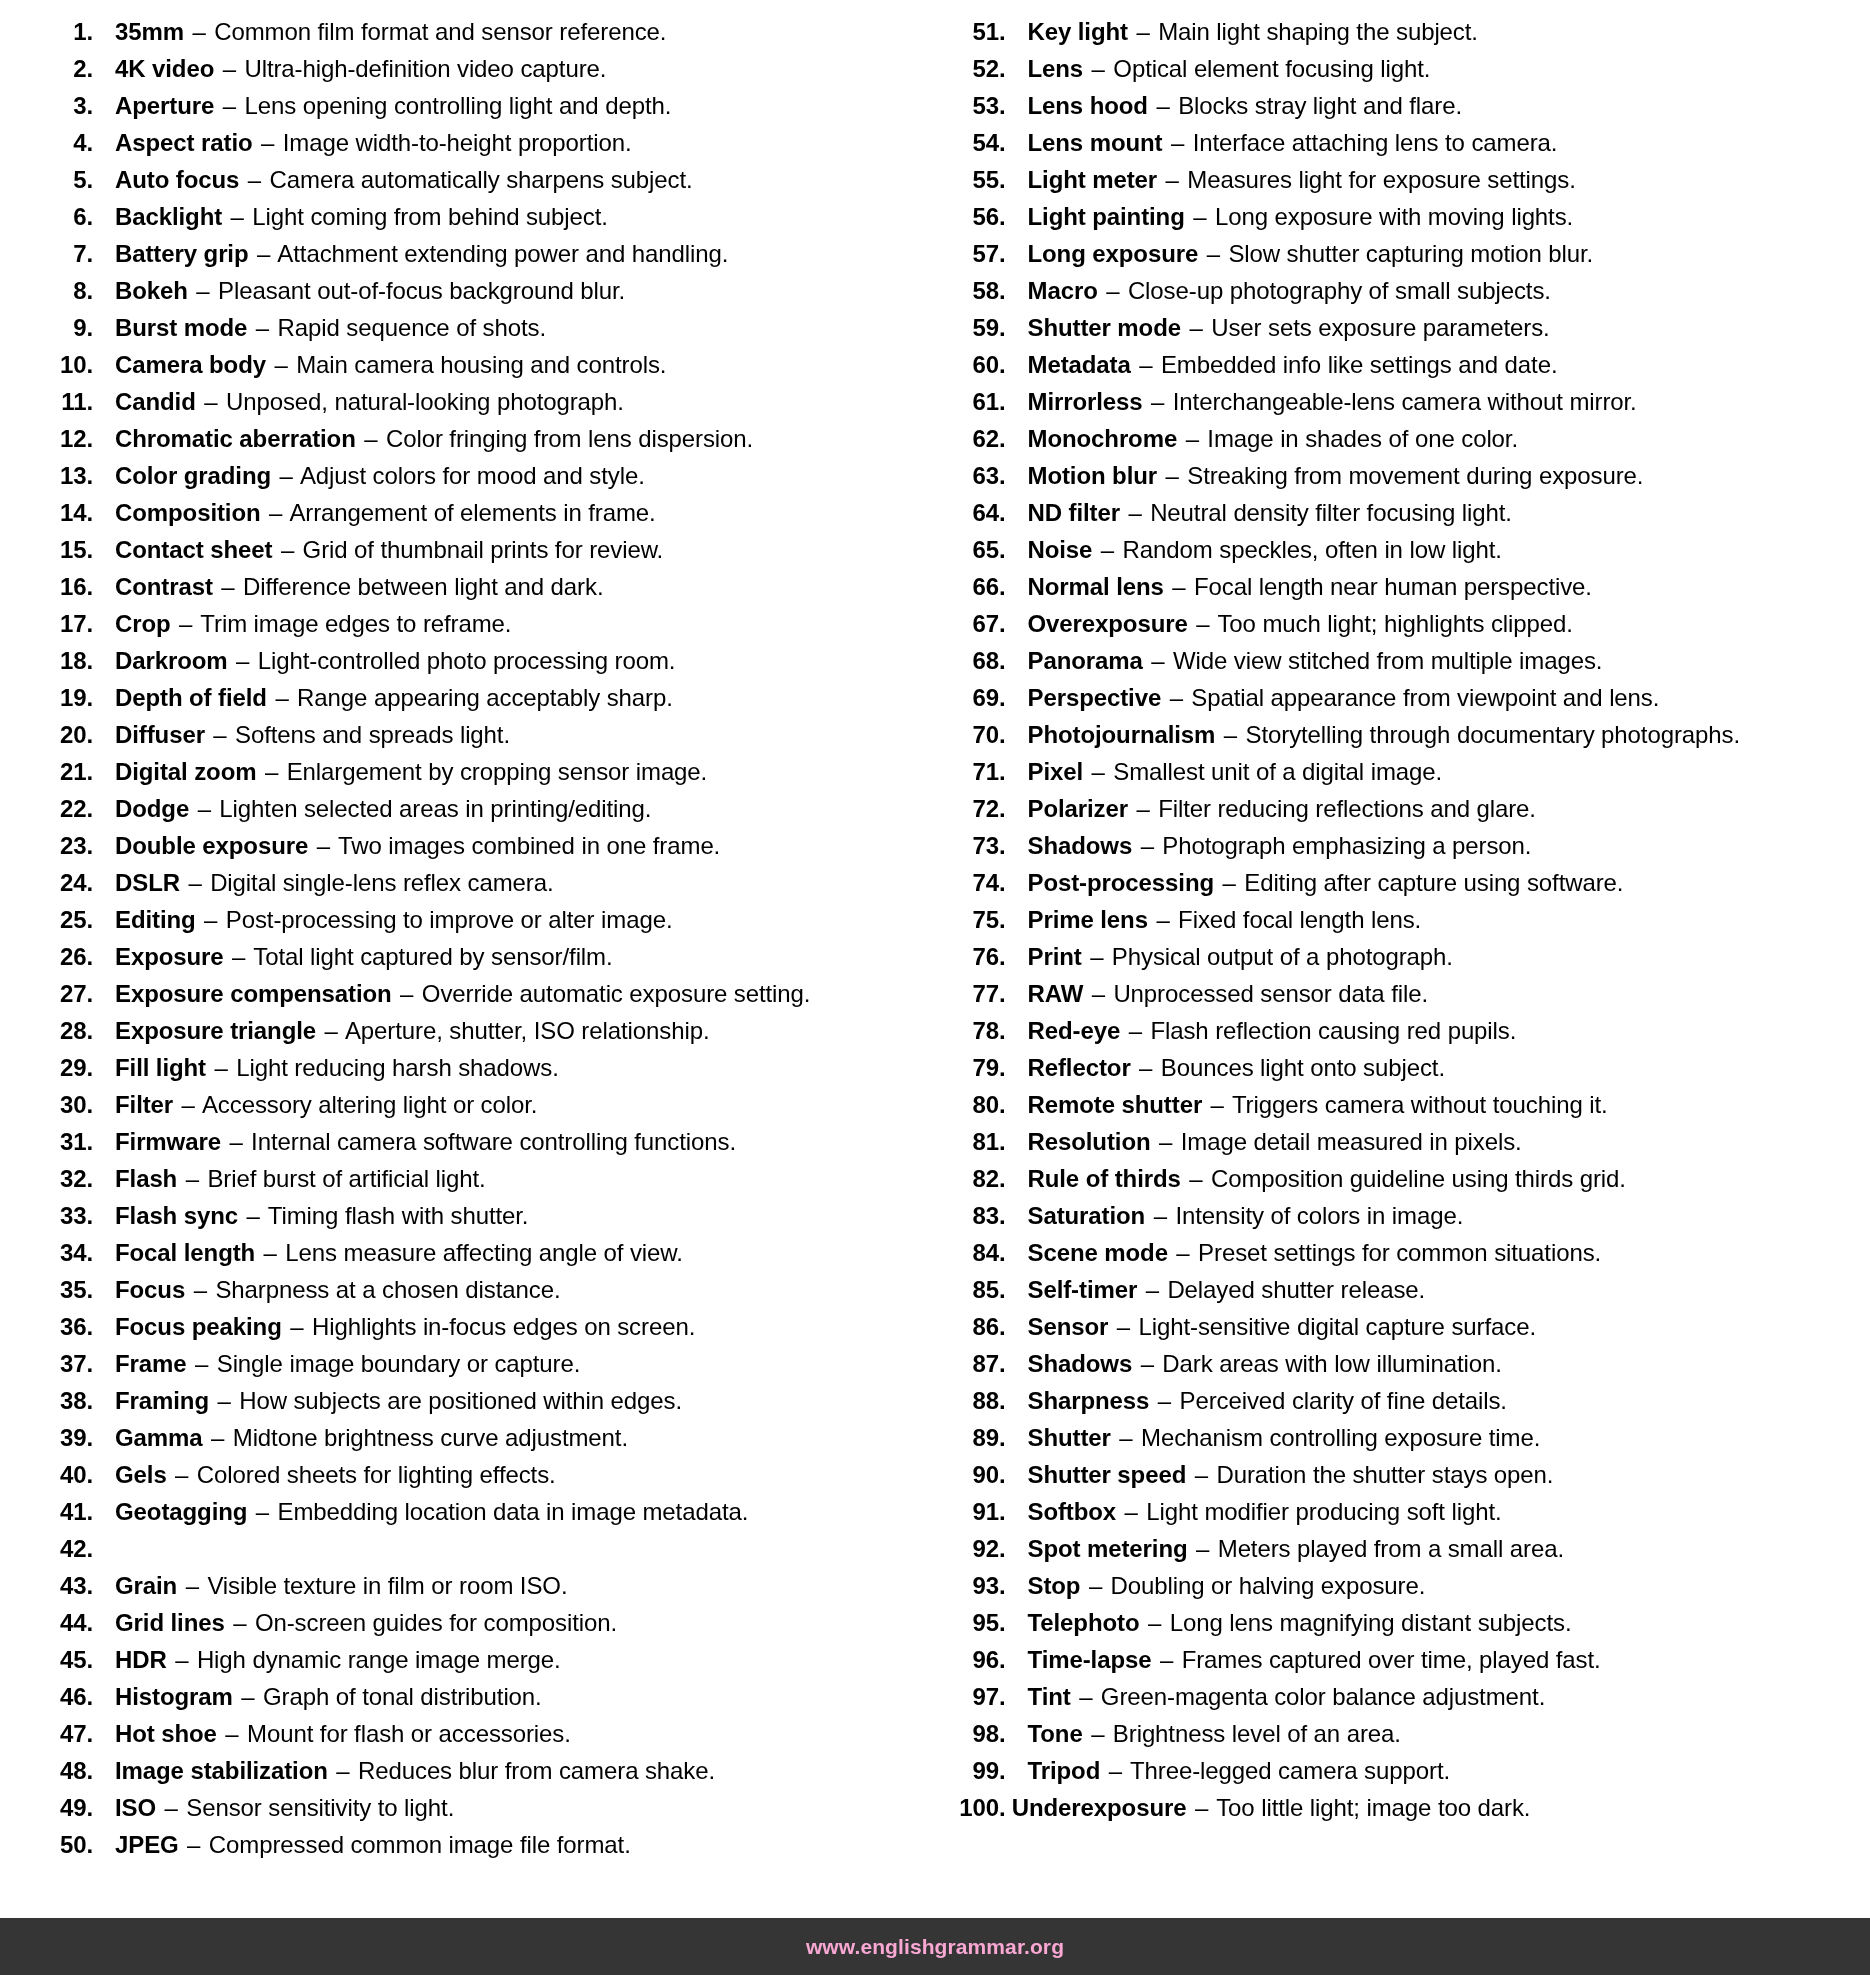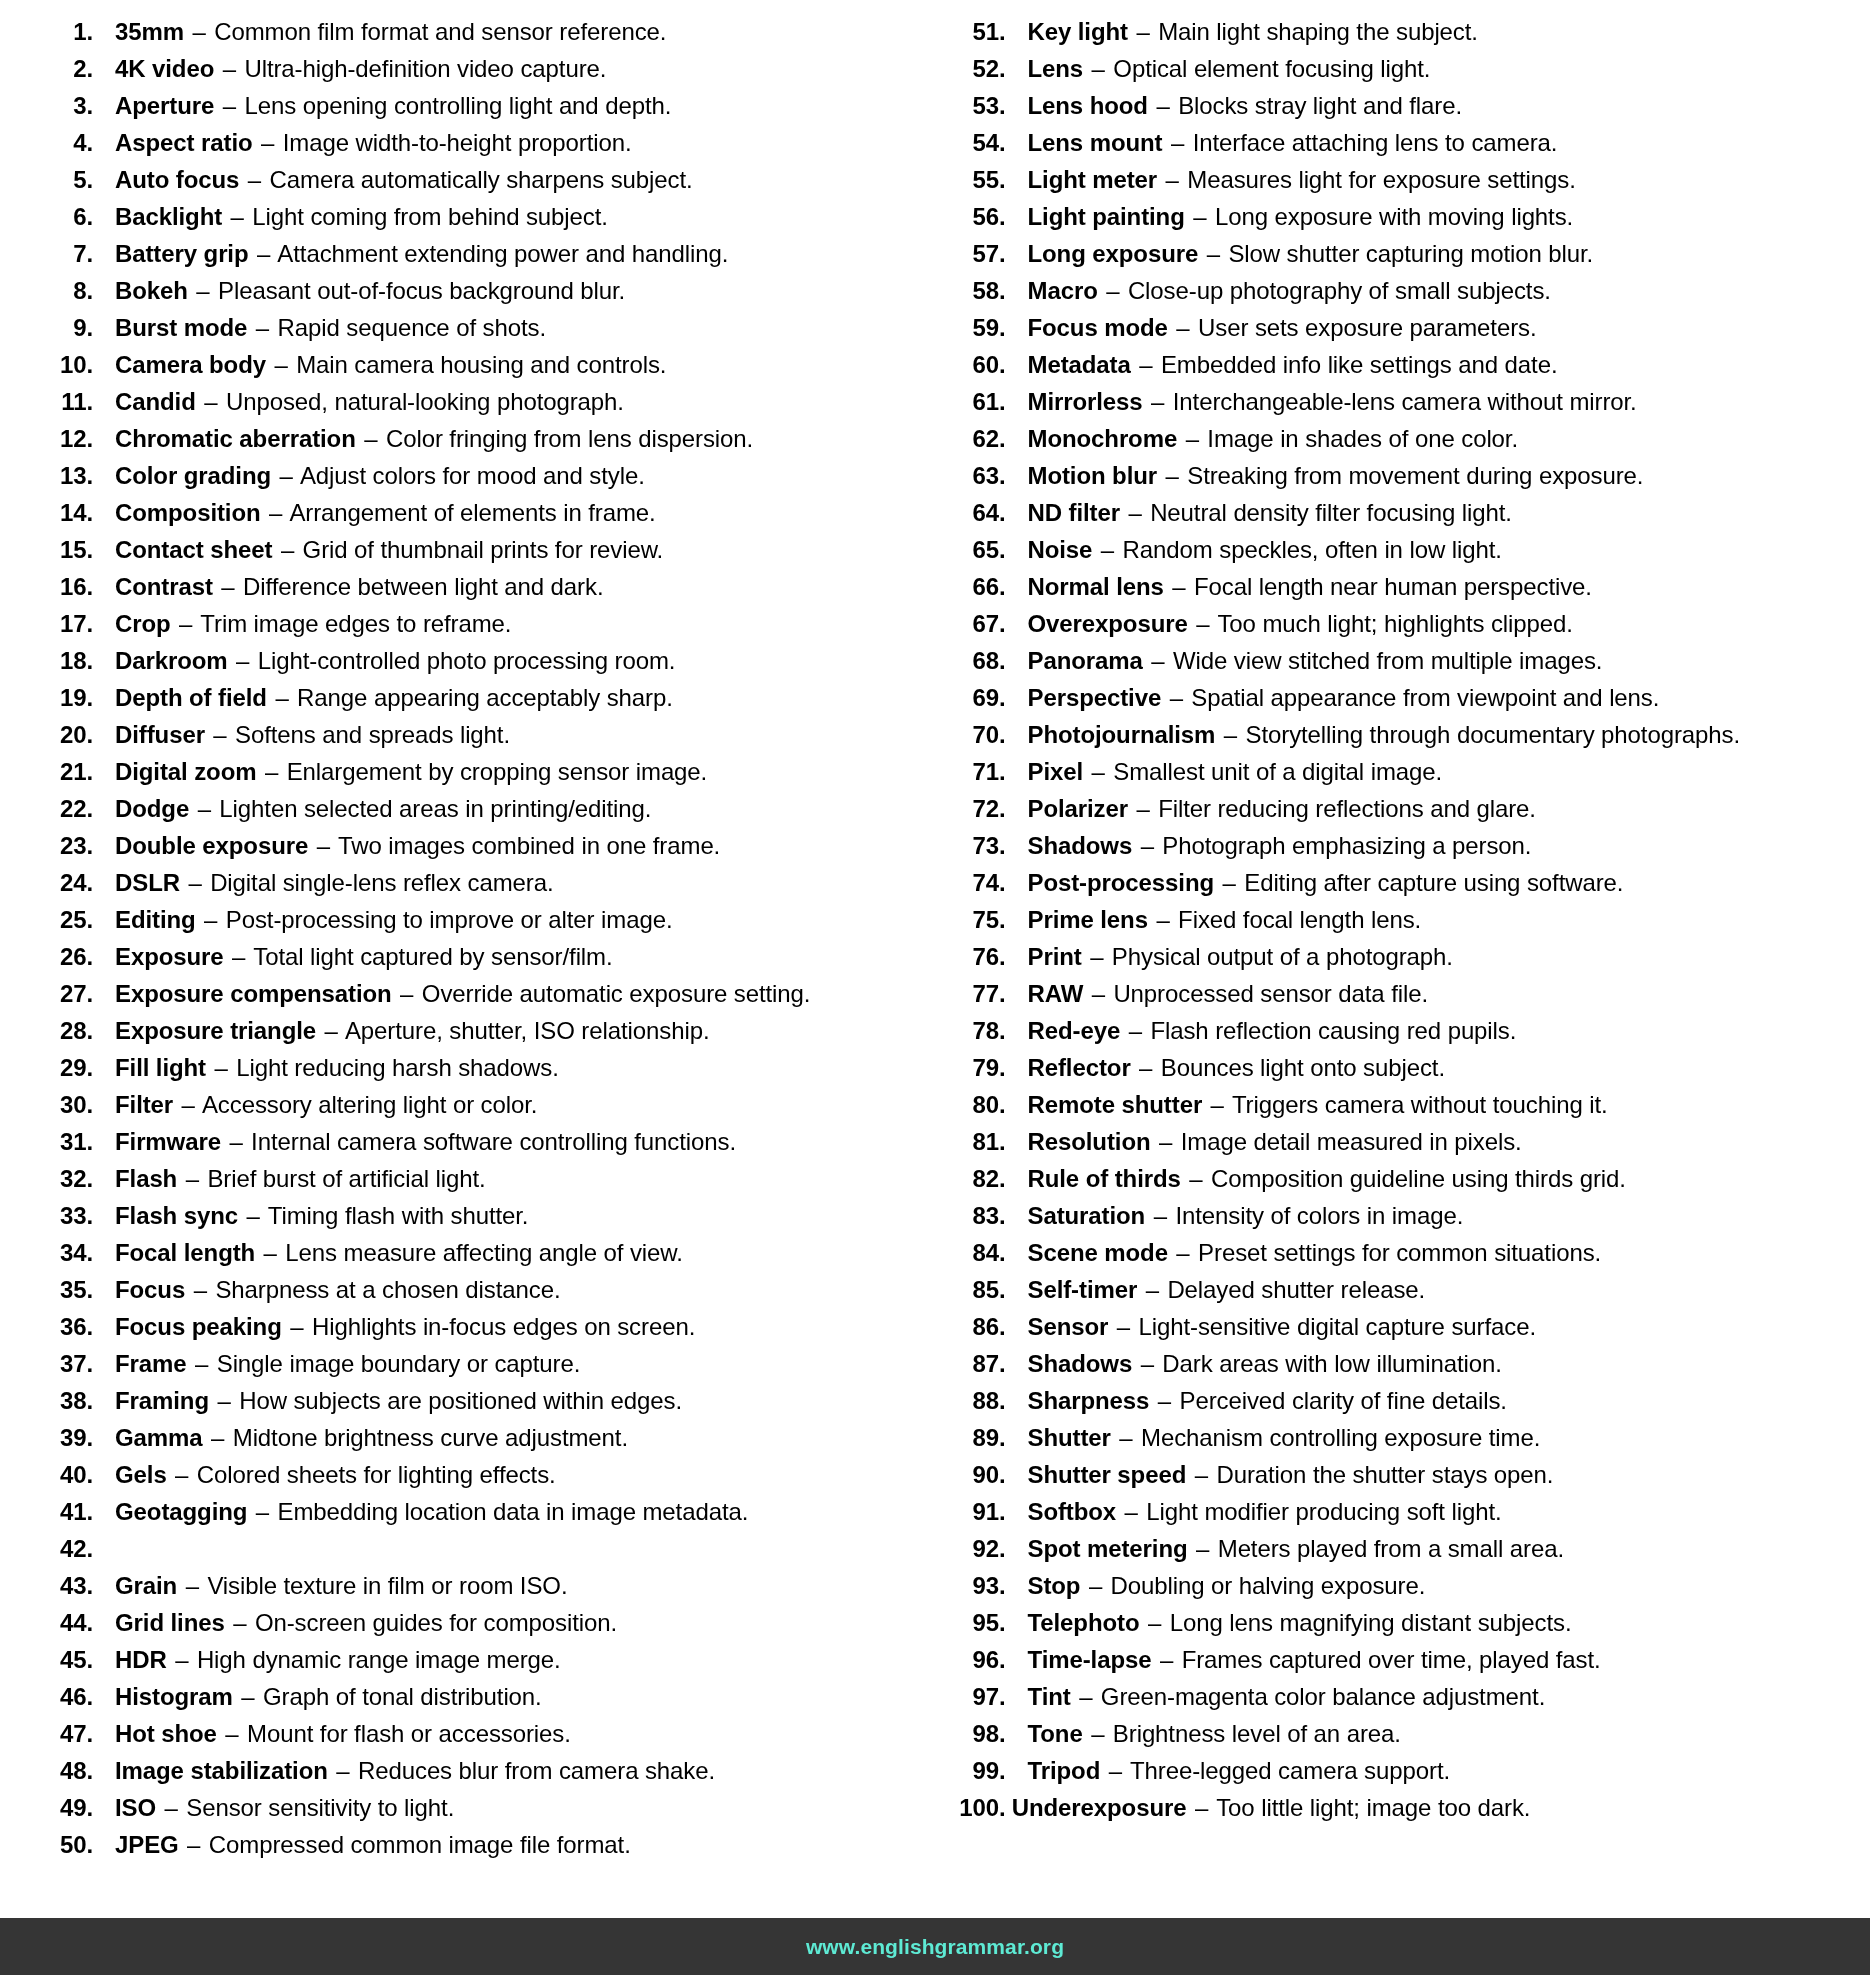--- a/index.html
+++ b/index.html
@@ -92,21 +92,21 @@
     top: 1918px;
     width: 1870px;
     height: 57px;
     background: #353535;
     display: flex;
     align-items: center;
     justify-content: center;
   }
 
   #footer-url {
-    color: #5eead4;
+    color: #f9a8d4;
     font-size: 21px;
     font-weight: bold;
     letter-spacing: 0.1px;
   }
 </style>
 </head>
 <body>
 
 <div id="glossary-page">
 
@@ -342,21 +342,21 @@
         <div class="term-row">
           <span class="term-index">57.</span>
           <span class="term-body"><span class="term-name">Long exposure</span> <span class="term-dash">–</span> <span class="term-def">Slow shutter capturing motion blur.</span></span>
         </div>
         <div class="term-row">
           <span class="term-index">58.</span>
           <span class="term-body"><span class="term-name">Macro</span> <span class="term-dash">–</span> <span class="term-def">Close-up photography of small subjects.</span></span>
         </div>
         <div class="term-row">
           <span class="term-index">59.</span>
-          <span class="term-body"><span class="term-name">Focus mode</span> <span class="term-dash">–</span> <span class="term-def">User sets exposure parameters.</span></span>
+          <span class="term-body"><span class="term-name">Shutter mode</span> <span class="term-dash">–</span> <span class="term-def">User sets exposure parameters.</span></span>
         </div>
         <div class="term-row">
           <span class="term-index">60.</span>
           <span class="term-body"><span class="term-name">Metadata</span> <span class="term-dash">–</span> <span class="term-def">Embedded info like settings and date.</span></span>
         </div>
         <div class="term-row">
           <span class="term-index">61.</span>
           <span class="term-body"><span class="term-name">Mirrorless</span> <span class="term-dash">–</span> <span class="term-def">Interchangeable-lens camera without mirror.</span></span>
         </div>
         <div class="term-row">

